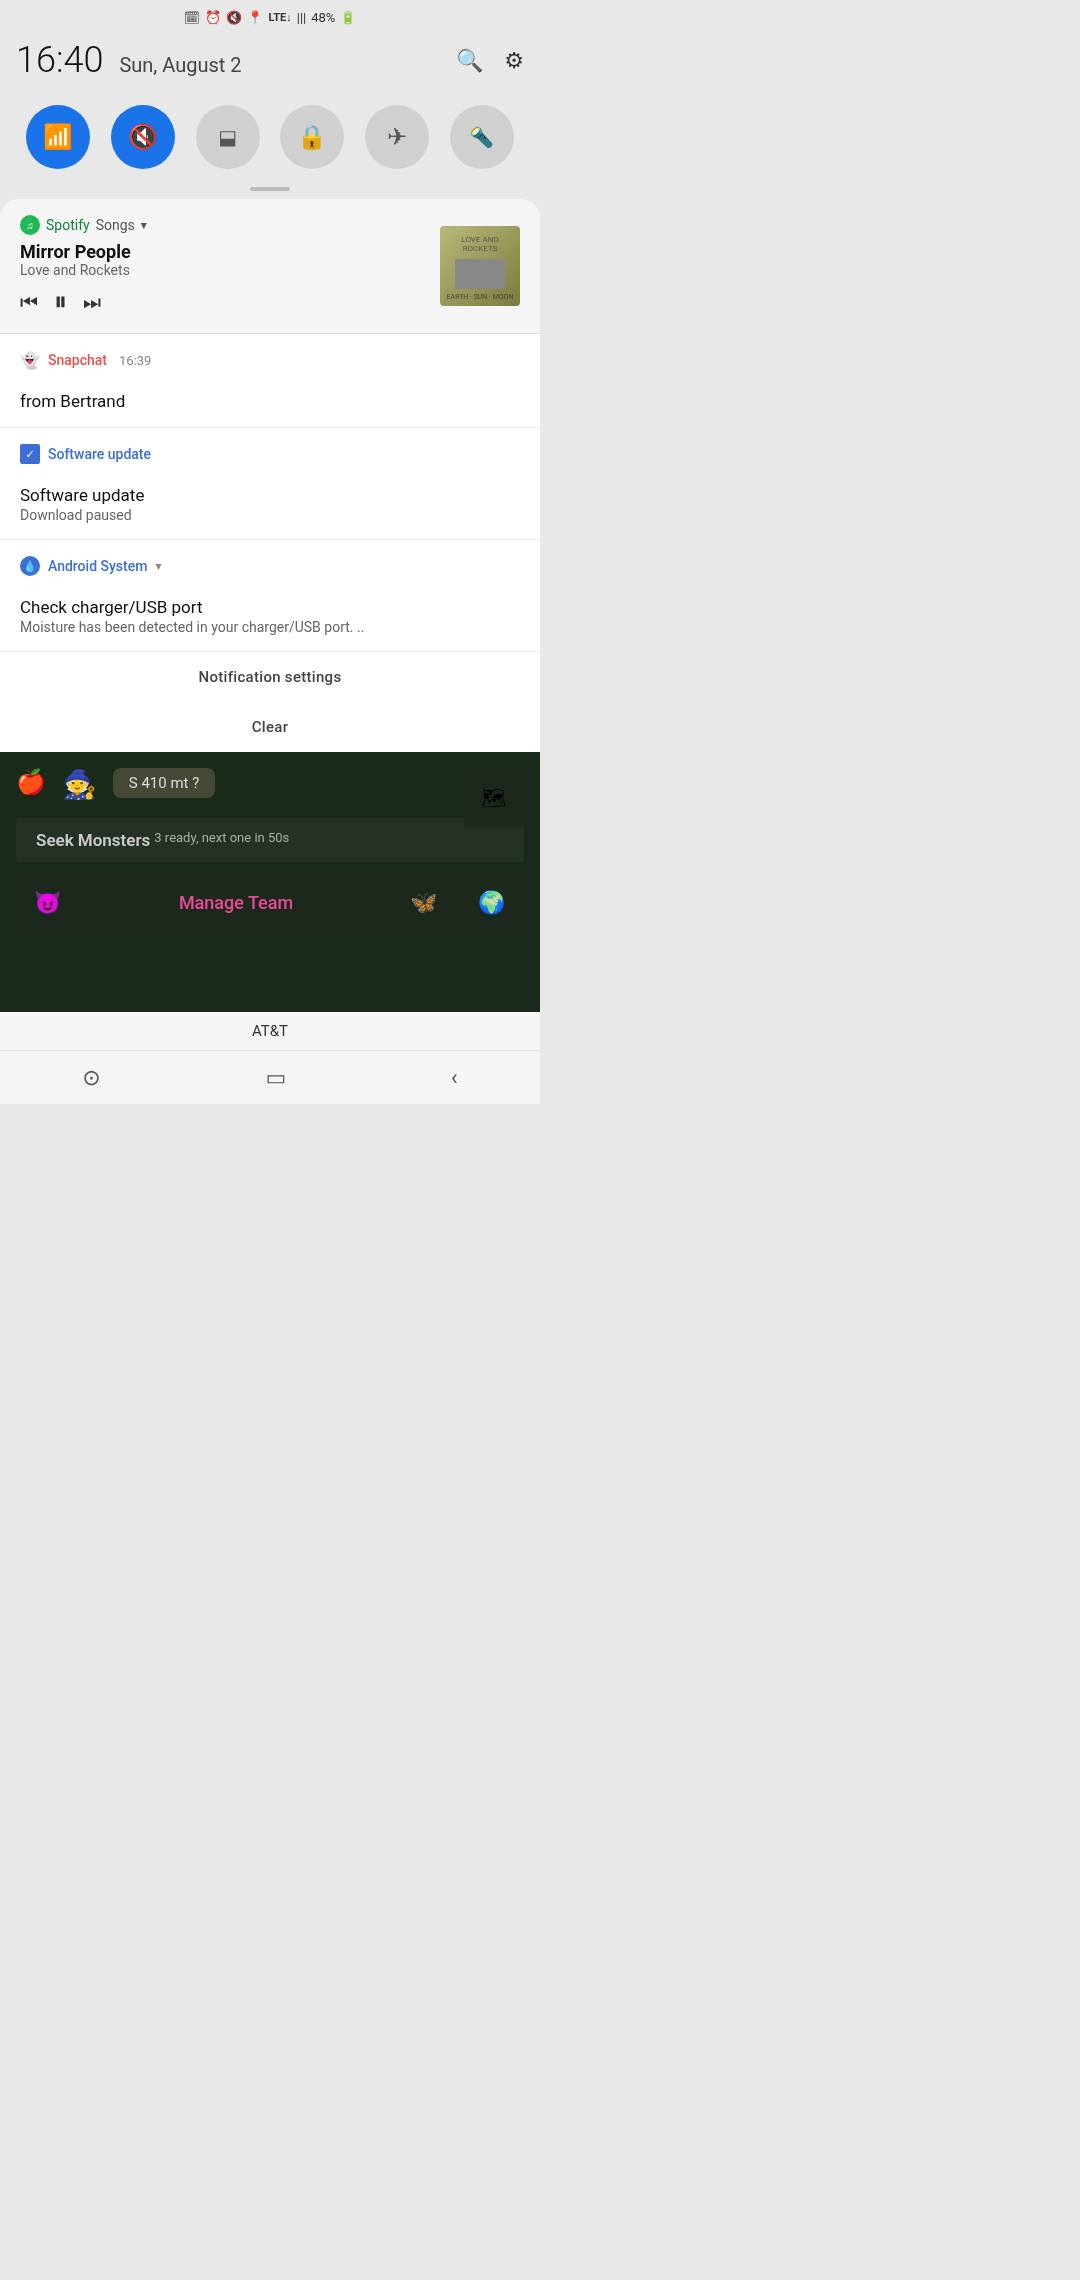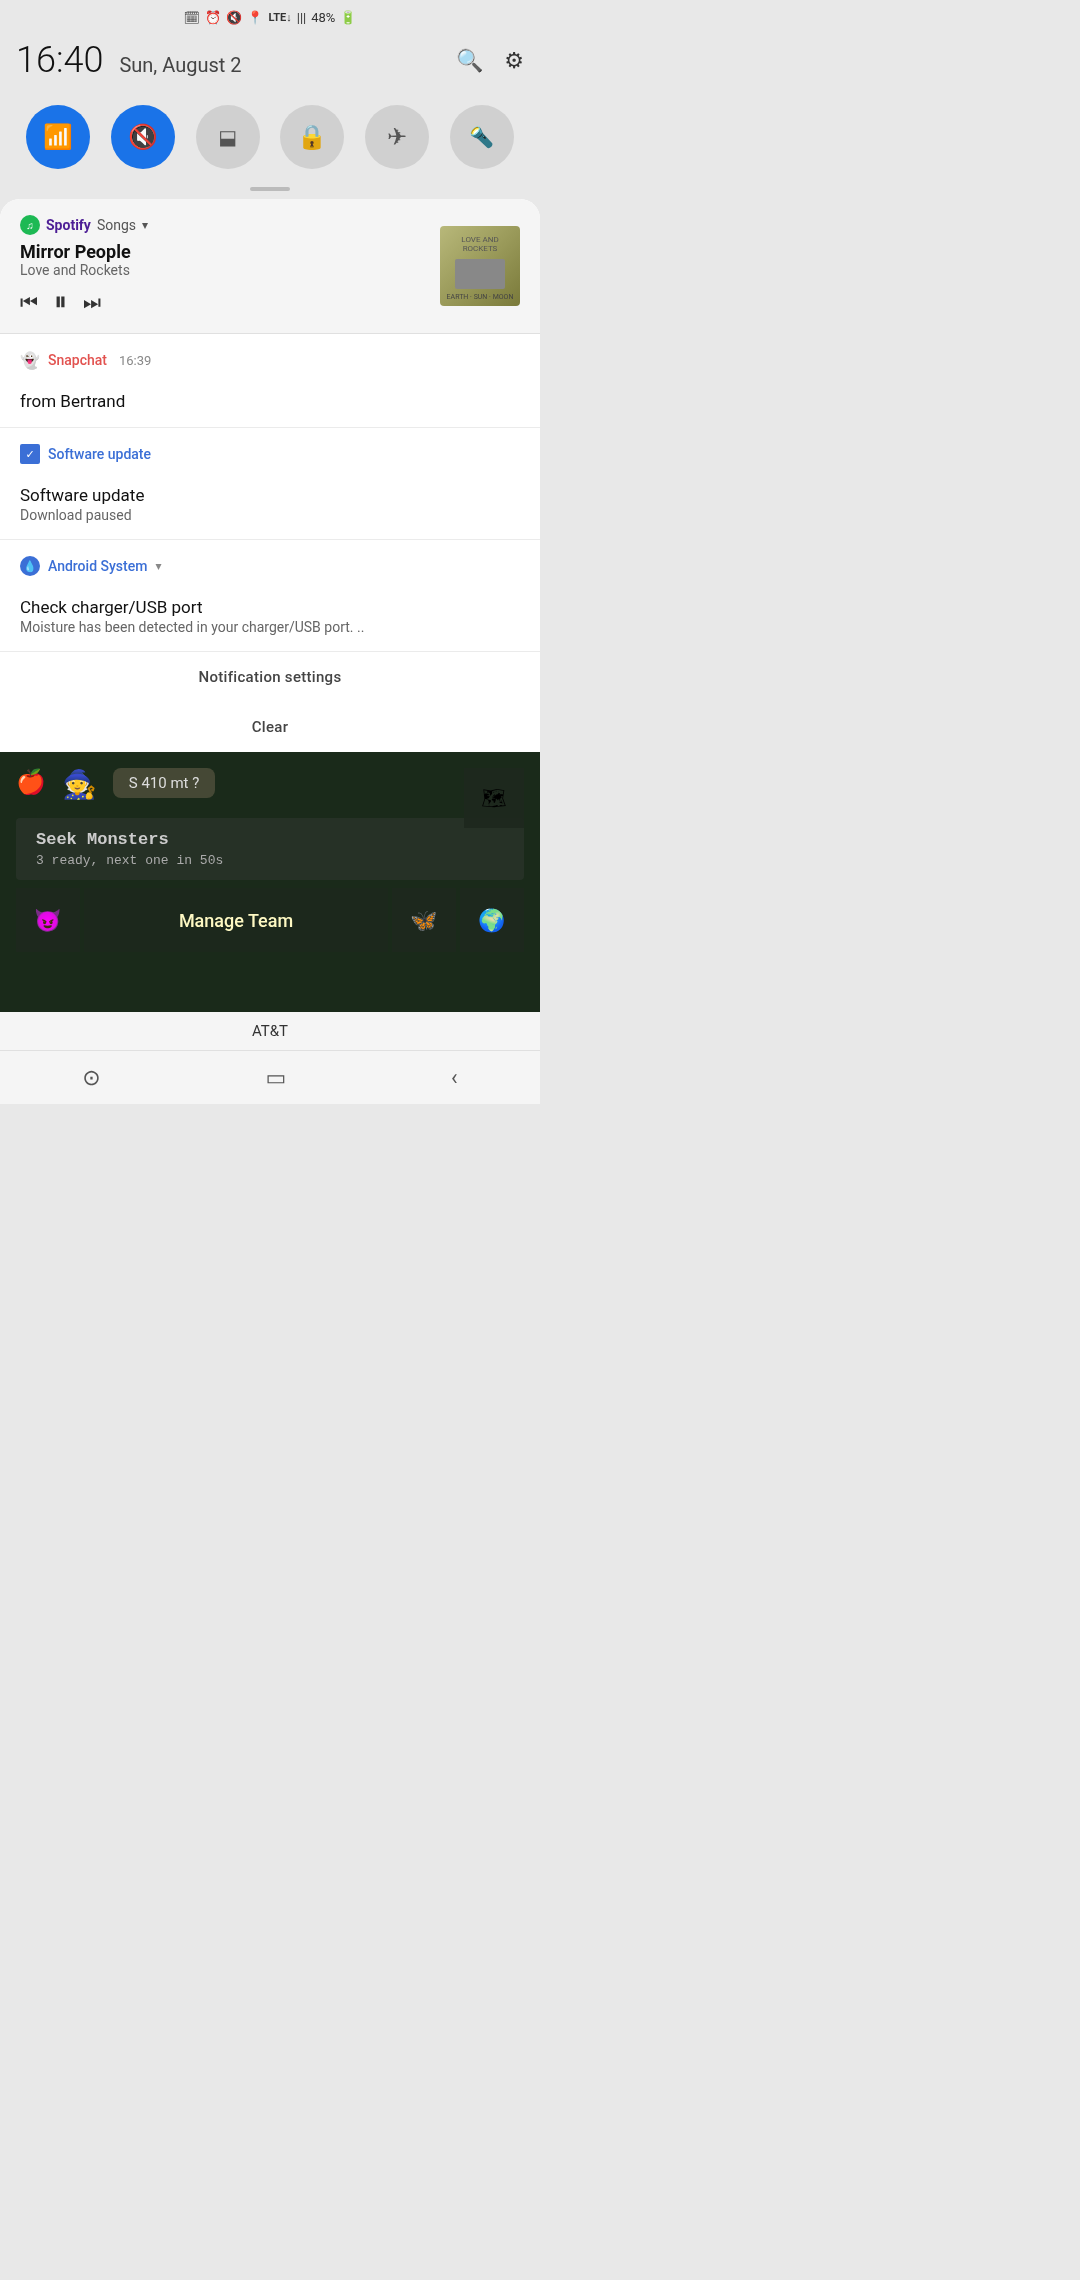--- a/index.html
+++ b/index.html
@@ -117,22 +117,22 @@
       background: #1db954;
       border-radius: 50%;
       display: flex;
       align-items: center;
       justify-content: center;
       color: white;
       font-size: 10px;
     }
     .media-app-name {
       font-size: 14px;
-      color: #4c1d95;
-      font-weight: 700;
+      color: #15803d;
+      font-weight: 400;
     }
     .media-app-playlist {
       font-size: 14px;
       color: #555;
     }
     .media-chevron {
       font-size: 12px;
       color: #555;
     }
     .media-info { flex: 1; }
@@ -269,24 +269,22 @@
       margin-bottom: 12px;
     }
     .seek-monsters-bar {
       background: rgba(40,50,40,0.9);
       color: #ccc;
       padding: 12px 20px;
       font-size: 17px;
       font-weight: 600;
       border-radius: 4px;
       display: flex;
-      flex-direction: column;
       gap: 4px;
       margin-bottom: 8px;
-      font-family: Liberation Mono, monospace;
     }
     .seek-sub {
       font-size: 13px;
       font-weight: 400;
       color: #aaa;
     }
     .game-row {
       display: flex;
       gap: 4px;
     }
@@ -299,21 +297,21 @@
       justify-content: center;
       font-size: 22px;
     }
     .game-manage {
       flex: 1;
       background: rgba(30,40,30,0.7);
       display: flex;
       align-items: center;
       justify-content: center;
       font-size: 18px;
-      color: #fef9c3;
+      color: #ec4899;
       font-weight: 500;
     }
 
     
     .operator-bar {
       background: #f5f5f5;
       display: flex;
       align-items: center;
       justify-content: center;
       padding: 10px;

